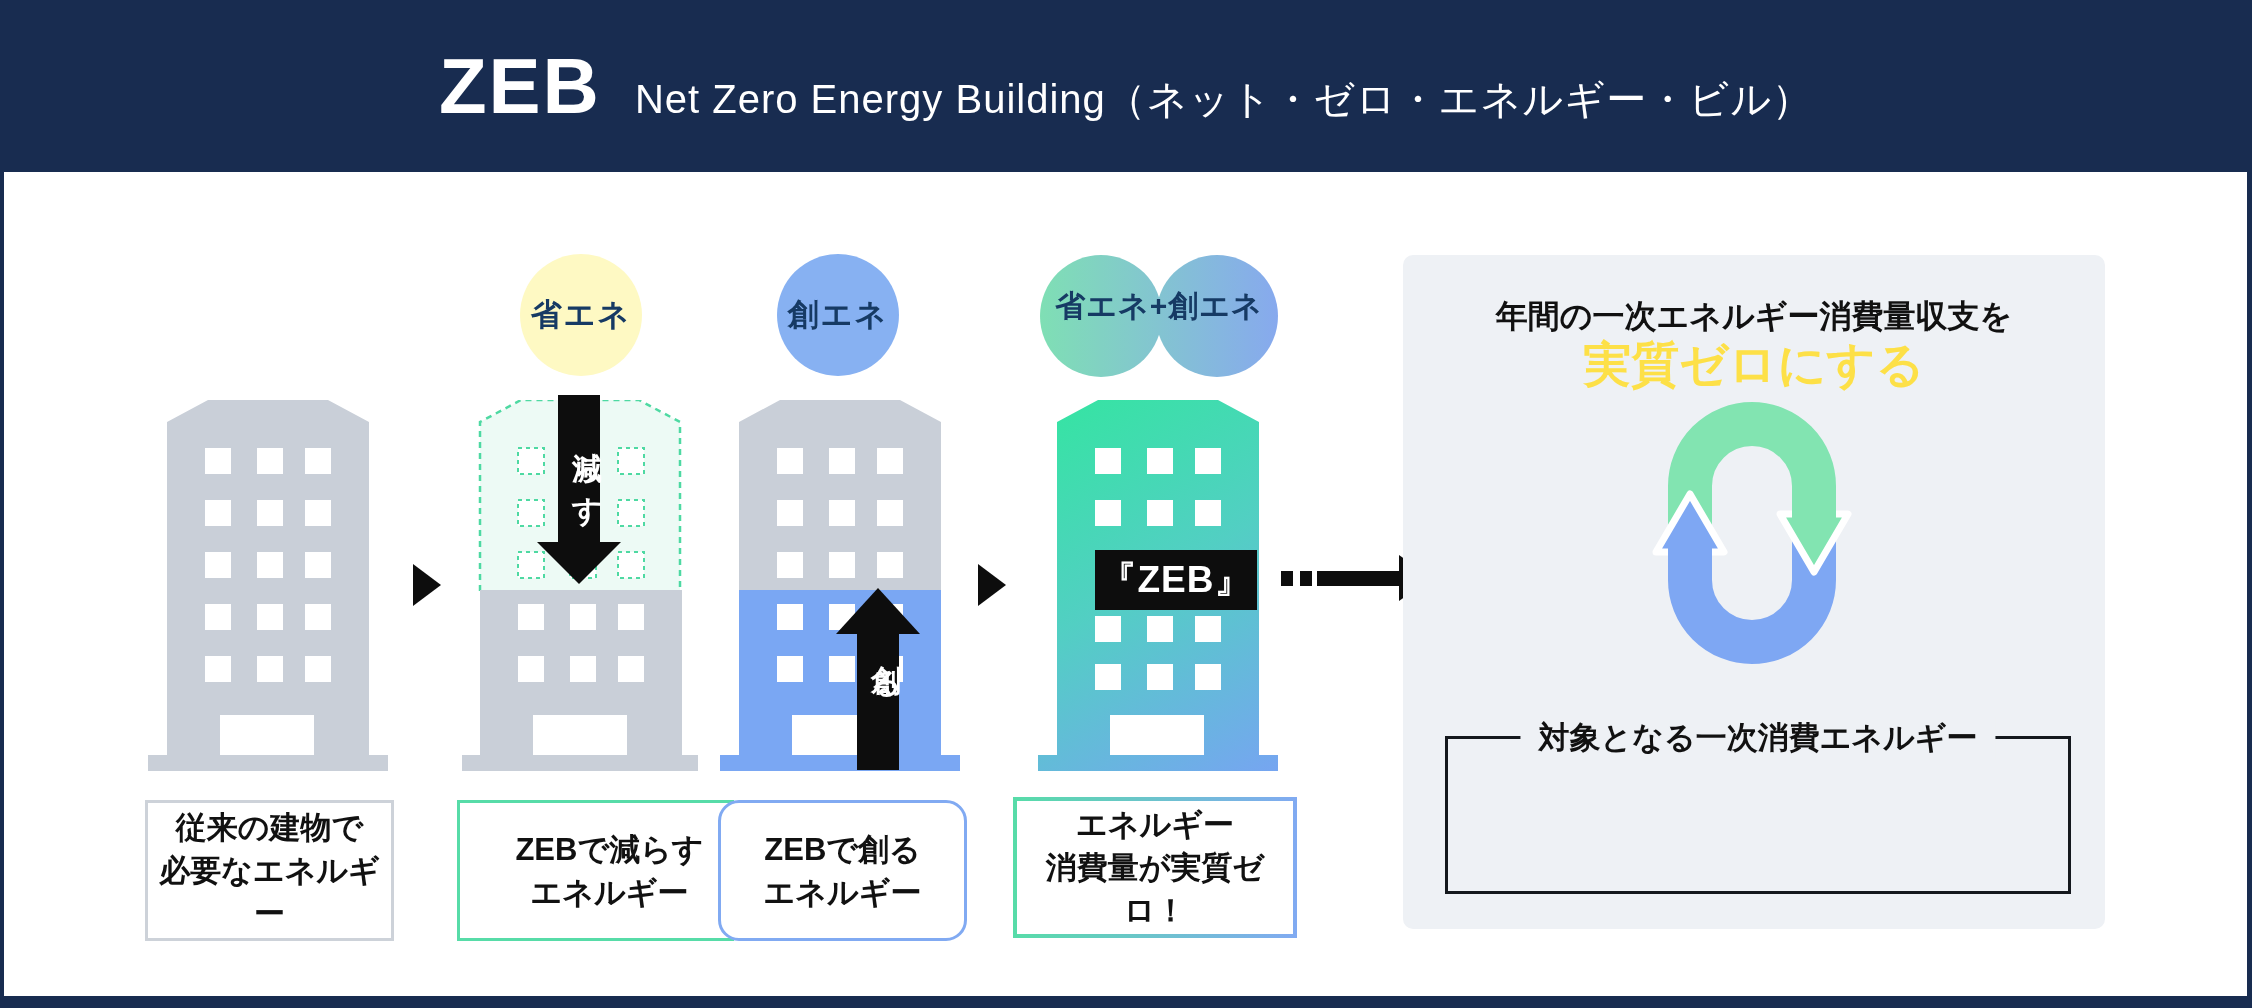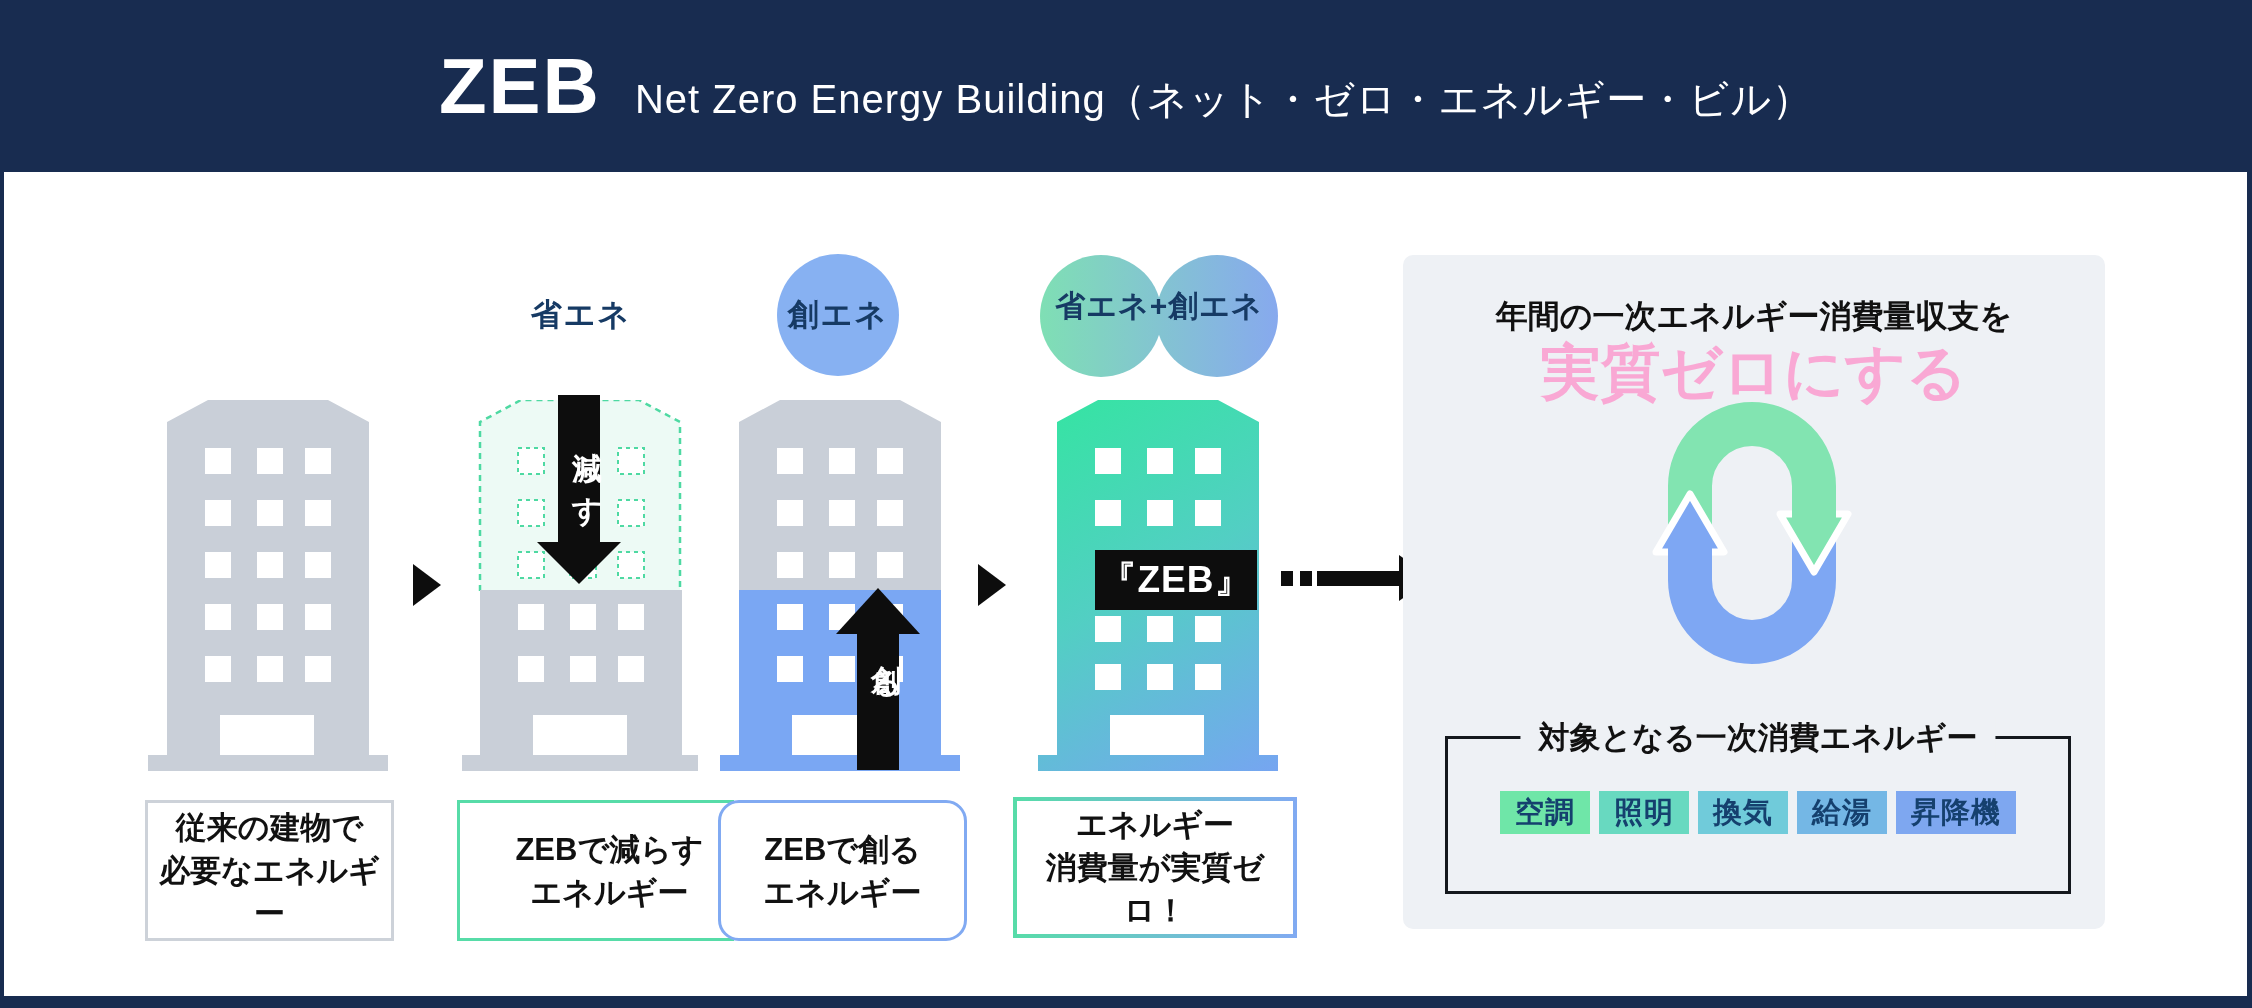--- a/index.html
+++ b/index.html
@@ -39,21 +39,21 @@
   .lbox.blue{border-color:#81aaf2;}
   .lbox-grad{width:284px;height:141px;background:linear-gradient(90deg,#57dca8,#81aaf2);padding:0;display:flex;}
   .lbox-grad .inner{margin:4px;flex:1;background:#fff;display:flex;flex-direction:column;align-items:center;justify-content:center;
     font-size:31px;font-weight:700;color:#111;line-height:43px;text-align:center;}
   
   .zeb-band{position:absolute;left:57px;top:150px;width:162px;height:60px;background:#0d0d0d;color:#fff;
     display:flex;align-items:center;justify-content:center;font-size:37px;font-weight:800;letter-spacing:1px;}
   
   .panel{left:1403px;top:255px;width:702px;height:674px;background:#eef1f5;border-radius:10px;}
   .p-t1{left:1403px;top:295px;width:702px;text-align:center;font-size:32px;font-weight:700;color:#111;}
-  .p-t2{left:1403px;top:333px;width:702px;text-align:center;font-size:60px;font-weight:800;color:#f9a8d4;}
+  .p-t2{left:1403px;top:333px;width:702px;text-align:center;font-size:48px;font-weight:800;color:#fde047;}
   .tbox{left:1445px;top:736px;width:620px;height:152px;border:3px solid #14181d;}
   .tbox-legend{position:absolute;left:50%;top:-22px;transform:translateX(-50%);background:#eef1f5;
     padding:0 18px;font-size:31px;font-weight:700;color:#111;white-space:nowrap;}
   .tags{position:absolute;left:0;top:52px;width:100%;display:flex;justify-content:center;gap:9px;}
   .energy-tag{height:43px;padding:0 15px;display:flex;align-items:center;justify-content:center;
     font-size:29px;font-weight:700;color:#15406e;letter-spacing:1px;}
 </style>
 </head>
 <body>
 
@@ -113,21 +113,21 @@
     <div class="win" style="left: 108px; top: 66px;"></div>
     <div class="win" style="left: 156px; top: 66px;"></div>
   </div>
 <svg class="abs" style="left:537px;top:395px;" width="84" height="189" viewBox="0 0 84 189">
   <g fill="#0d0d0d">
       <rect x="21" width="42" height="149"></rect>
       <polygon points="0,147 84,147 42,189"></polygon>
     </g>
 </svg>
 <div class="abs varrow-text" style="left:551px;top:428px;width:56px;">減らす</div>
-<div class="abs badge-circle" style="left:520px;top:254px;background:#ffffff;">省エネ</div>
+<div class="abs badge-circle" style="left:520px;top:254px;background:#fef9c3;">省エネ</div>
 <div class="abs lbox green" style="left:457px;top:800px;">
   <span>ZEBで減らす</span>
   <span>エネルギー</span>
 </div>
 
 <div class="abs bldg" style="left:720px;top:400px;background:linear-gradient(to bottom,#c9cfd8 0 190px,#7aa7f3 190px);">
   <div class="door" style="left:72px;top:315px;"></div>
 <div class="win" style="left: 57px; top: 48px;"></div>
     <div class="win" style="left: 109px; top: 48px;"></div>
     <div class="win" style="left: 157px; top: 48px;"></div>
@@ -210,22 +210,15 @@
   <path d="M 38 152 L 38 84 A 62 62 0 0 1 162 84 L 162 118" fill="none" stroke="#82e4b1" stroke-width="44"></path>
   <path d="M 162 128 L 162 178 A 62 62 0 0 1 38 178 L 38 150" fill="none" stroke="#7ea7f3" stroke-width="44"></path>
   <polygon points="38,92 72,150 4,150" fill="#7ea7f3" stroke="#ffffff" stroke-width="7" stroke-linejoin="round"></polygon>
   <rect x="16" y="142" width="44" height="12" fill="#7ea7f3"></rect>
   <polygon points="162,170 196,112 128,112" fill="#82e4b1" stroke="#ffffff" stroke-width="7" stroke-linejoin="round"></polygon>
   <rect x="140" y="108" width="44" height="12" fill="#82e4b1"></rect>
 </svg>
 
 <div class="abs tbox">
   <div class="tbox-legend">対象となる一次消費エネルギー</div>
-  <div class="tags">
-    <div class="energy-tag" style="background: rgb(111, 230, 168);">空調</div>
-    <div class="energy-tag" style="background: rgb(104, 217, 192);">照明</div>
-    <div class="energy-tag" style="background: rgb(112, 203, 218);">換気</div>
-    <div class="energy-tag" style="background: rgb(116, 183, 229);">給湯</div>
-    <div class="energy-tag" style="background: rgb(126, 167, 240);">昇降機</div>
-  </div>
 </div>
 
 <div class="abs footer"></div>
 
 </body></html>

